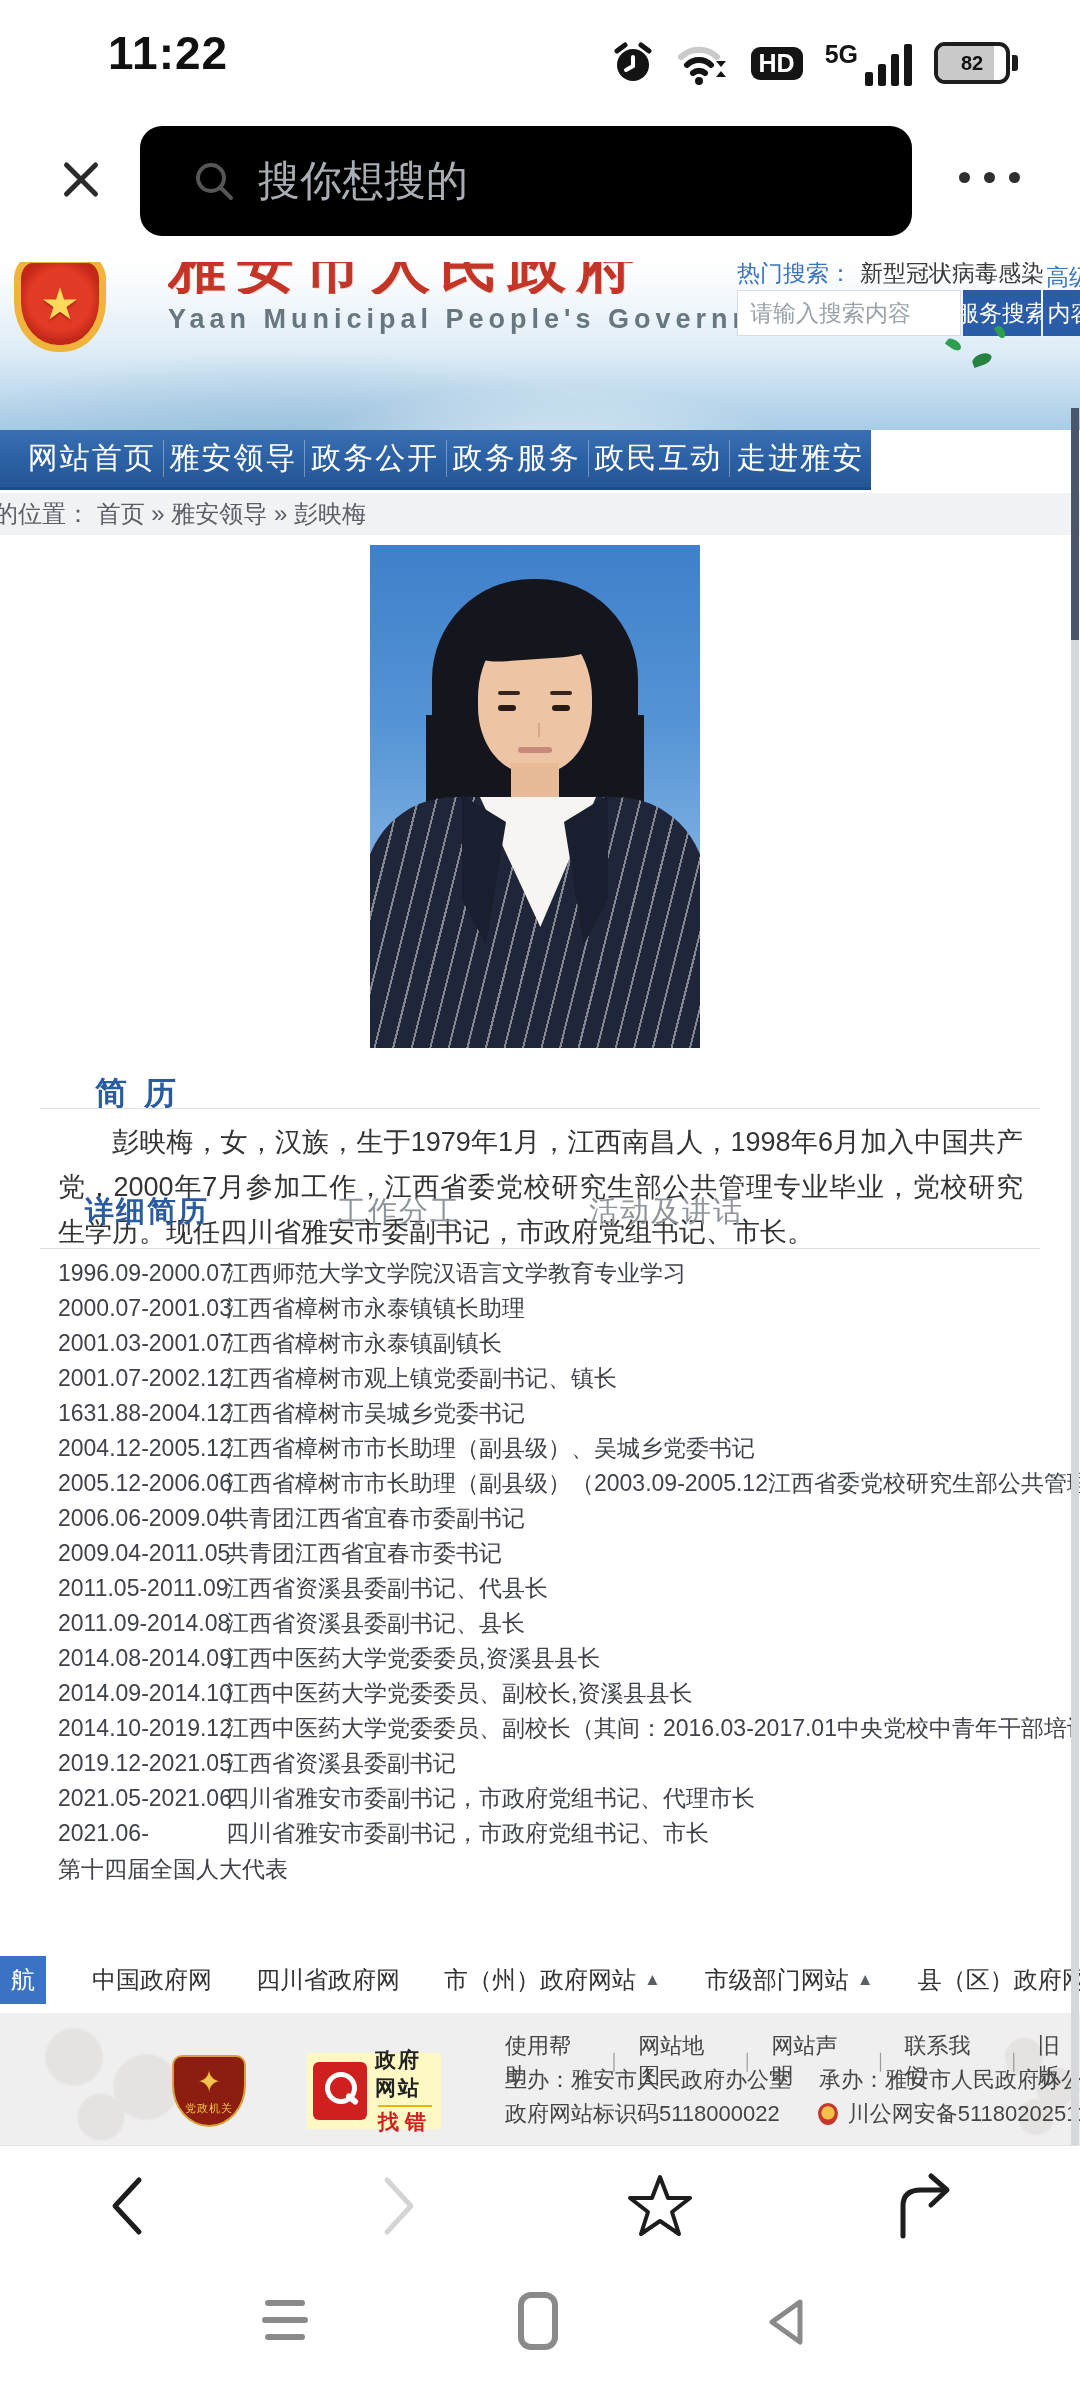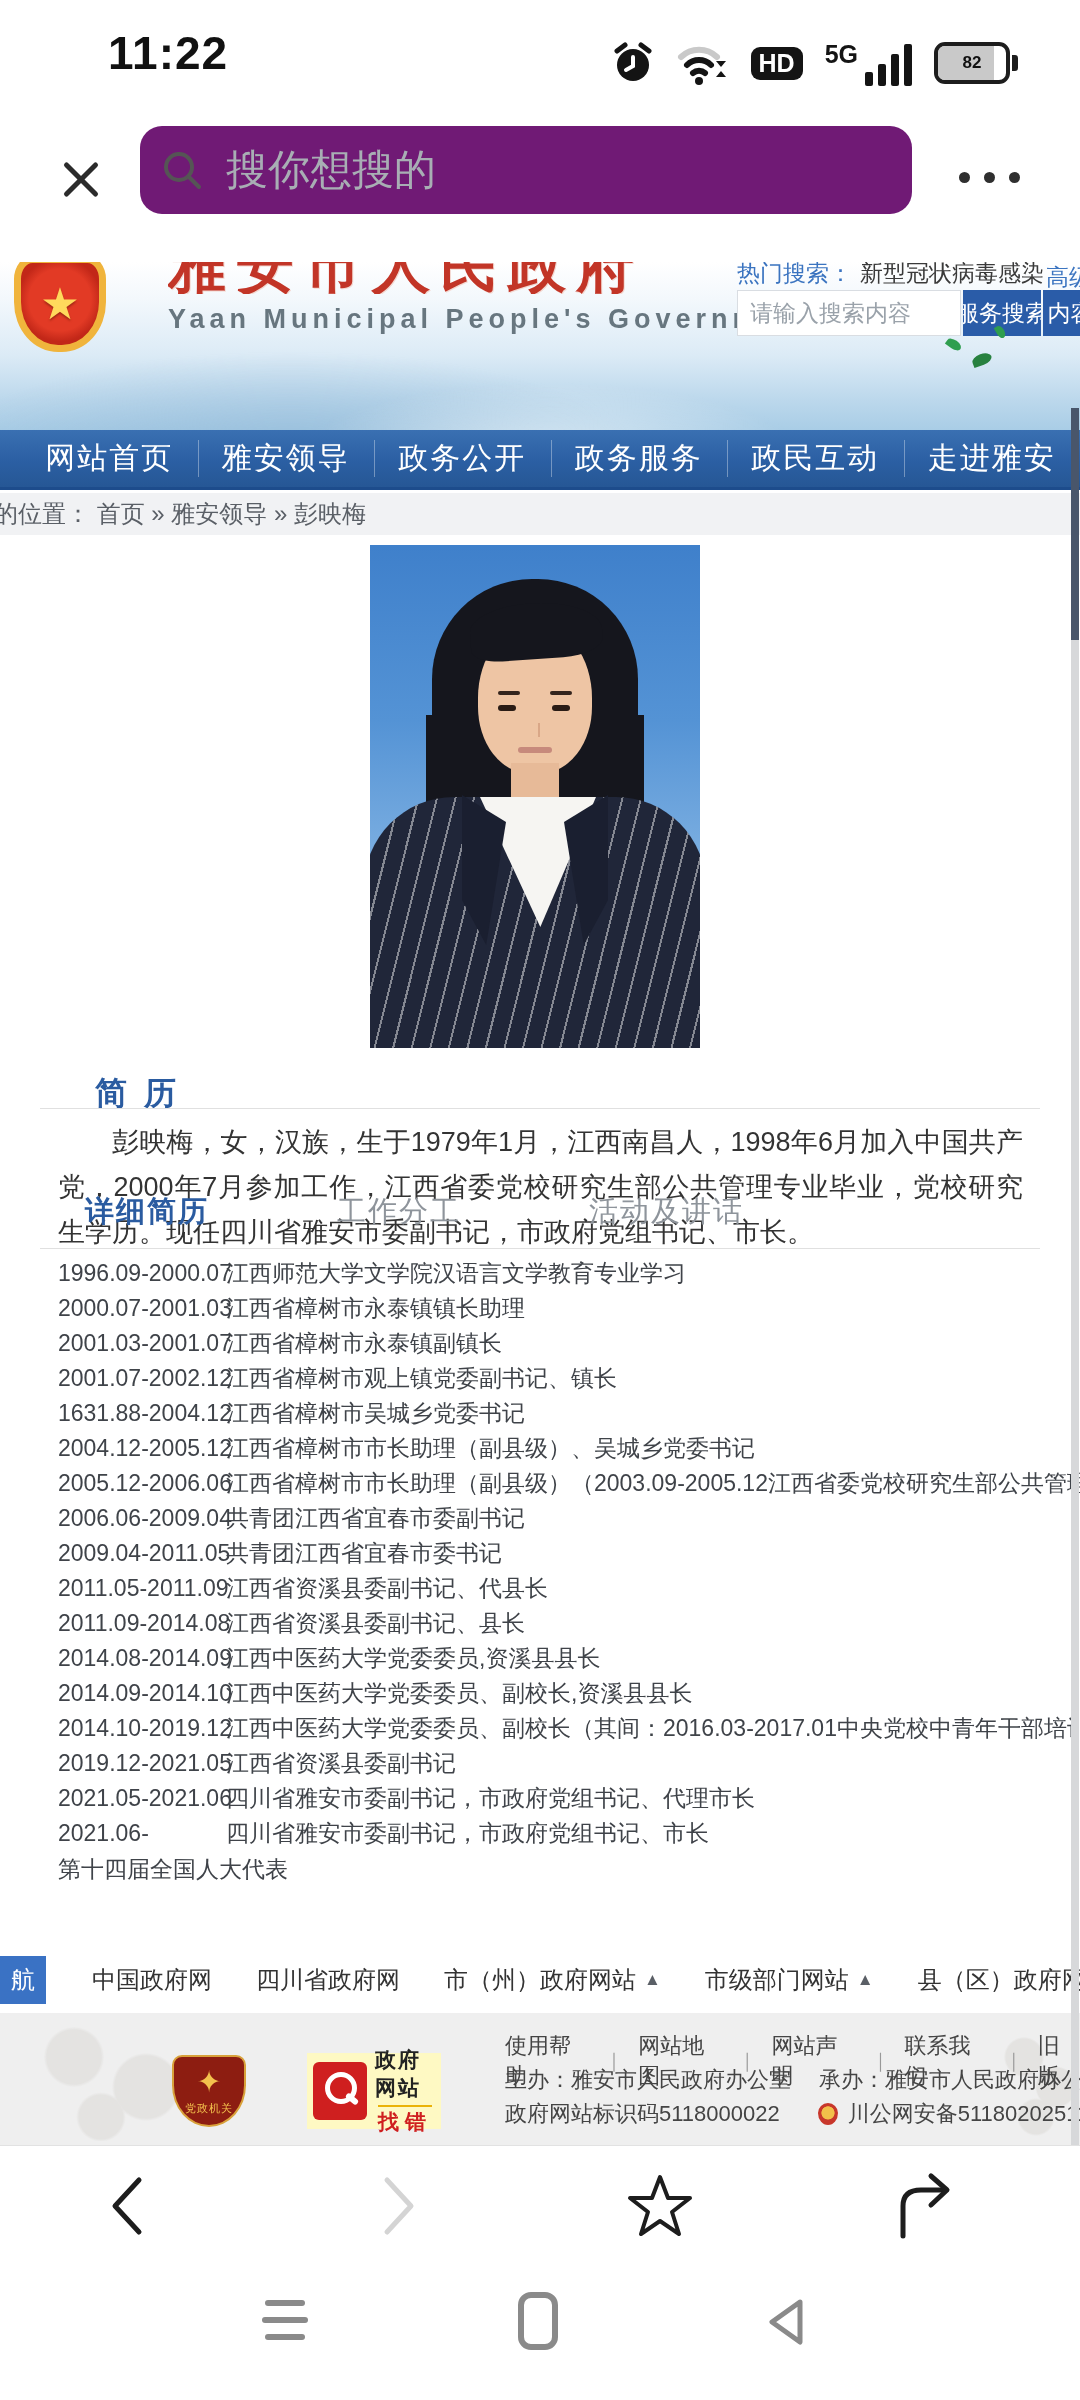--- a/index.html
+++ b/index.html
@@ -14,30 +14,30 @@
   .statusbar { left:0; top:0; width:1080px; height:100px; background:#fff; }
   .clock-time { left:108px; top:26px; font-size:46px; font-weight:600; color:#111; letter-spacing:1px; }
   .sb-icons { right:62px; top:40px; display:flex; align-items:center; gap:22px; }
   .hd-badge { background:#141414; color:#fff; font-weight:700; font-size:25px; border-radius:9px; padding:4px 8px; line-height:1; }
   .sig-wrap { display:flex; align-items:flex-end; gap:5px; height:46px; }
   .sig-5g { font-size:25px; font-weight:700; color:#141414; margin-right:2px; align-self:flex-start; }
   .bar { width:8px; background:#141414; border-radius:2px; }
   .battery { display:flex; align-items:center; }
   .batt-body { width:76px; height:42px; border:4px solid #1d1d1d; border-radius:11px; position:relative; overflow:hidden; display:flex; align-items:center; justify-content:center; }
   .batt-fill { position:absolute; left:0; top:0; bottom:0; width:82%; background:#c9c9c9; }
-  .batt-num { position:relative; font-size:17px; font-weight:600; color:#111; }
+  .batt-num { position:relative; font-size:20px; font-weight:600; color:#111; }
   .batt-nub { width:6px; height:16px; background:#1d1d1d; border-radius:0 3px 3px 0; margin-left:2px; }
 
   
   .browser-top { left:0; top:100px; width:1080px; height:162px; background:#fff; }
   .close-x { left:58px; top:56px; width:46px; height:46px; }
   .close-x span { position:absolute; left:0; top:21px; width:46px; height:5px; background:#2b2b2b; border-radius:3px; }
   .close-x span:first-child { transform:rotate(45deg); }
   .close-x span:last-child { transform:rotate(-45deg); }
-  .searchpill { left:140px; top:26px; width:772px; height:88px; background:#701a75; border-radius:22px; display:flex; align-items:center; padding-left:20px; }
+  .searchpill { left:140px; top:26px; width:772px; height:110px; background:#000000; border-radius:22px; display:flex; align-items:center; padding-left:52px; }
   .searchpill .ph { color:#a8aeb4; font-size:42px; margin-left:22px; }
   .menu-dots { right:60px; top:72px; display:flex; gap:14px; }
   .menu-dots i { width:11px; height:11px; border-radius:50%; background:#2f2f2f; }
 
   
   .siteheader { left:0; top:262px; width:1080px; height:168px;
     background:linear-gradient(180deg,#ffffff 0%,#f3f8fc 22%,#dcebf6 55%,#bcd8ec 82%,#a9cde6 100%); overflow:hidden; }
   .mist { position:absolute; border-radius:50%; filter:blur(2px); }
   .emblem { position:absolute; left:14px; top:-6px; width:92px; height:96px;
     background:radial-gradient(circle at 50% 45%, #e23a25 0 52%, #c22718 70%); border:7px solid #f0b43c; border-radius:20% 20% 48% 48%/24% 24% 52% 52%; display:flex; align-items:center; justify-content:center; }
@@ -50,21 +50,21 @@
   .hotsearch .term { color:#3a3a3a; margin-left:8px; }
   .advsearch { position:absolute; left:1046px; top:0px; font-size:23px; color:#3b74c0; white-space:nowrap; }
   .hsearch-input { position:absolute; left:737px; top:28px; width:224px; height:46px; background:#fff; border:1px solid #d9dde2; display:flex; align-items:center; padding-left:12px; }
   .hsearch-input .ph { color:#9aa2aa; font-size:23px; }
   .btn-blue { position:absolute; top:28px; height:46px; background:#2a5ca8; color:#fff; font-size:23px; display:flex; align-items:center; justify-content:center; white-space:nowrap; overflow:hidden; }
   .btn-service { left:963px; width:78px; }
   .btn-content { left:1043px; width:78px; }
   .leaf { position:absolute; background:#2f9e4f; border-radius:50% 50% 50% 0; }
 
   
-  .mainnav { left:0; top:430px; width:1080px; height:60px;
+  .mainnav { left:0; top:430px; width:871px; height:60px;
     background:linear-gradient(180deg,#3a70b2 0%,#2b5fa3 55%,#265795 100%); border-bottom:3px solid #1d4c8c; display:flex;padding-left:21px; }
   .mainnav .navitem { flex:1; display:flex; align-items:center; justify-content:center; color:#fff; font-size:30px; letter-spacing:2px; position:relative; }
   .mainnav .navitem + .navitem::before { content:""; position:absolute; left:0; top:10px; bottom:10px; width:1px; background:rgba(255,255,255,.35); }
 
   
   .crumbbar { left:0; top:493px; width:1080px; height:42px; background:#f1f2f4; display:flex; align-items:center; }
   .crumbbar span { font-size:24px; color:#5a5f66; margin-left:-6px; white-space:nowrap; }
 
   
   .photo { left:370px; top:545px; width:330px; height:503px;

